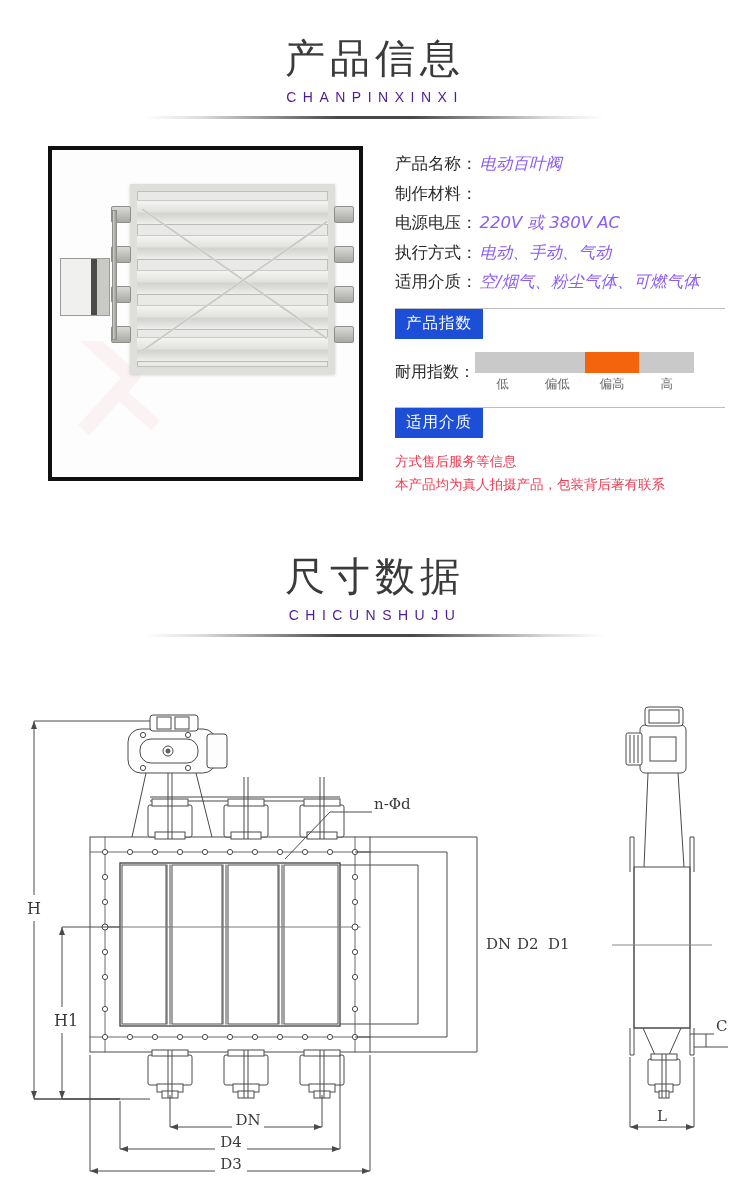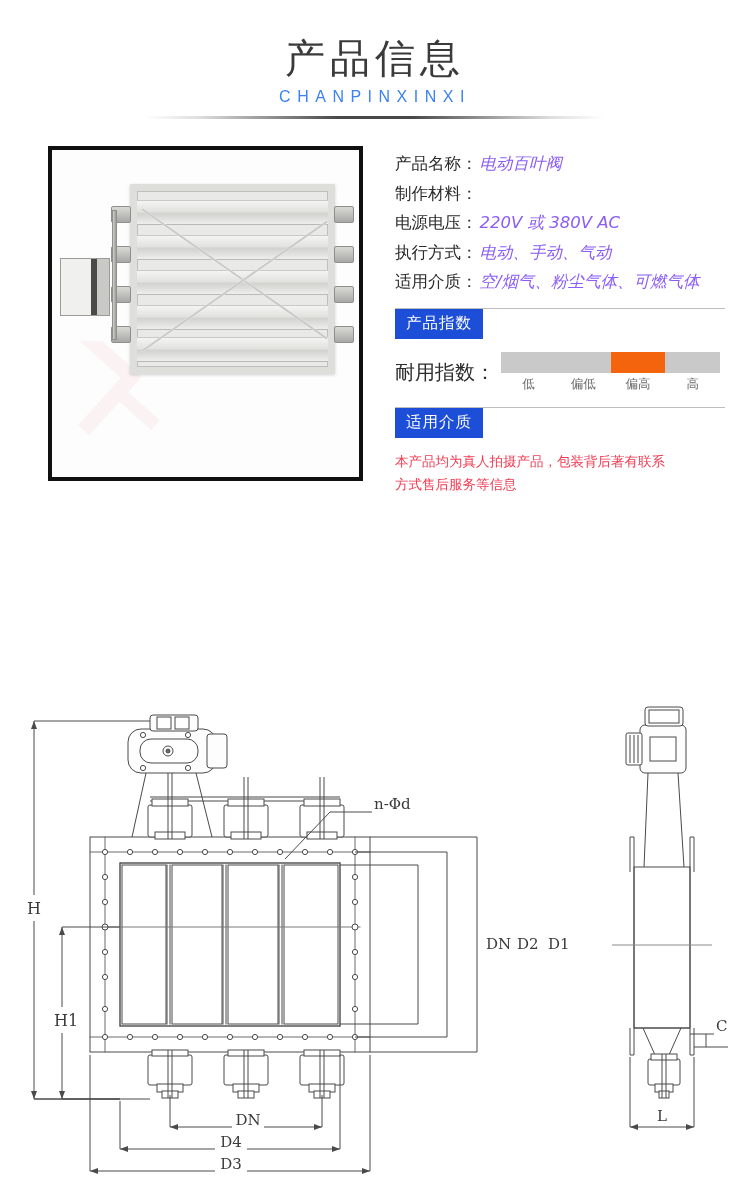--- a/index.html
+++ b/index.html
@@ -16,23 +16,23 @@
   .section-head { width: 750px; text-align: center; }
   .sec-cn {
     font-size: 40px;
     letter-spacing: 5px;
     color: #3a3a3a;
     font-weight: 400;
     line-height: 52px;
     font-family: "DejaVu Sans", "Liberation Sans", sans-serif;
   }
   .sec-en {
-    font-size: 16px;
+    font-size: 14px;
     letter-spacing: 6.5px;
-    color: #3b82f6;
+    color: #4c1d95;
     line-height: 26px;
     font-family: "Liberation Sans", sans-serif;
   }
   .sec-rule {
     width: 460px;
     height: 3px;
     margin: 6px auto 0 auto;
     background: linear-gradient(to right,
       rgba(255,255,255,0) 0%,
       rgba(120,120,120,0.25) 12%,
@@ -118,21 +118,21 @@
   .blk-tag {
     display: inline-block;
     background: #1d4ed8; color: #ffffff;
     font-size: 15.5px; letter-spacing: 1px;
     padding: 4px 11px 5px 11px;
     margin-top: 0px;
   }
 
   
   .idx-wrap { display: flex; align-items: center; margin-top: 13px; }
-  .idx-label { font-size: 20px; color: #2b2b2b; margin-right: 6px; white-space: nowrap; font-family: Liberation Mono, monospace; }
+  .idx-label { font-size: 16px; color: #2b2b2b; white-space: nowrap; font-family: Liberation Mono, monospace; }
   .idx-bar { position: relative; width: 219px; }
   .idx-track { display: flex; width: 219px; height: 21px; }
   .idx-seg { flex: 1 1 0; background: #c9c9c9; }
   .idx-seg.on { background: #f4640c; }
   .idx-ticks { display: flex; width: 219px; margin-top: 3px; }
   .idx-tick {
     flex: 1 1 0; text-align: center;
     font-size: 12.5px; color: #6a6a6a;
   }
 
@@ -248,26 +248,31 @@
             <div class="idx-tick">高</div>
           </div>
         </div>
       </div>
 
       
       <div class="blk-rule" style="margin-top:14px"></div>
       <div class="blk-tag">适用介质</div>
 
       <div class="tip-text" style="color: rgb(239, 59, 82);">
+        <div>方式售后服务等信息</div>
         <div>本产品均为真人拍摄产品，包装背后著有联系</div>
-        <div>方式售后服务等信息</div>
       </div>
     </div>
   </div>
 
+  <div class="section-head" style="position:absolute;left:0;top:550px;">
+    <div class="sec-cn">尺寸数据</div>
+    <div class="sec-en">CHICUNSHUJU</div>
+    <div class="sec-rule"></div>
+  </div>
 
   <div class="dim-wrap">
   <svg class="dim-svg" viewBox="0 0 750 520">
     <defs>
       <marker id="ar" markerWidth="9" markerHeight="9" refX="8" refY="3" orient="auto">
         <path d="M0,0 L8,3 L0,6 z" fill="#4a4a4a"></path>
       </marker>
       <marker id="arS" markerWidth="9" markerHeight="9" refX="0" refY="3" orient="auto">
         <path d="M8,0 L0,3 L8,6 z" fill="#4a4a4a"></path>
       </marker>

